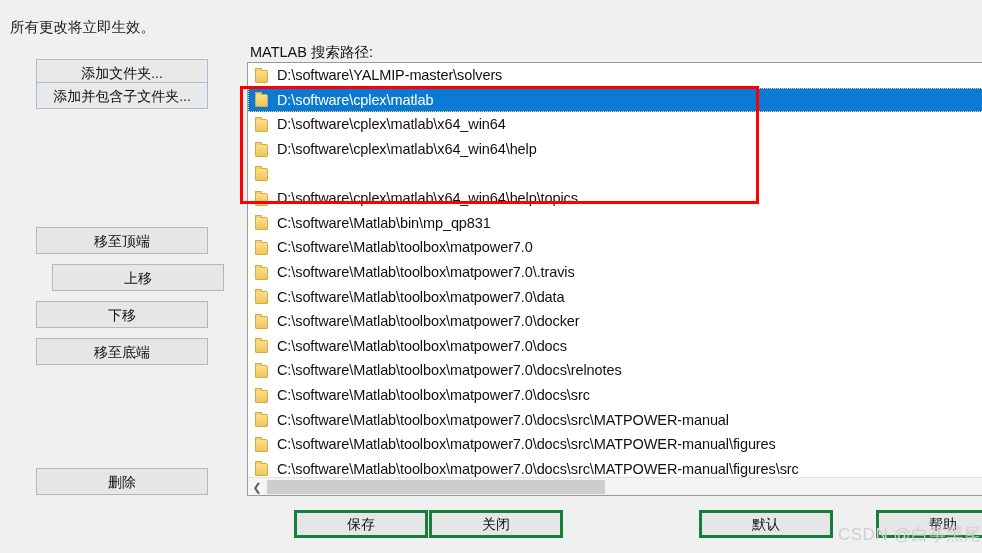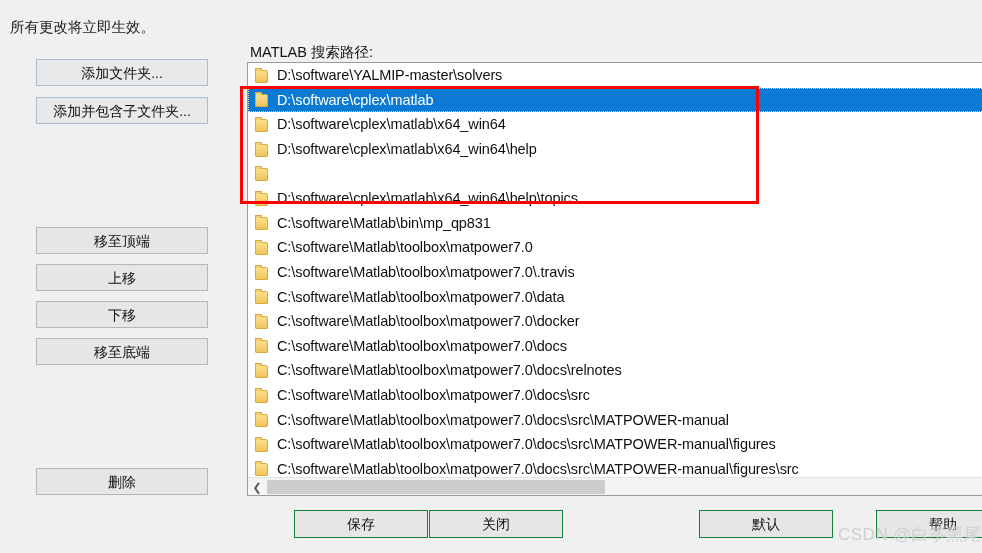--- a/index.html
+++ b/index.html
@@ -41,23 +41,23 @@
     display: flex;
     align-items: center;
     justify-content: center;
     box-sizing: border-box;
     padding: 0;
     line-height: 1;
   }
   .lbtn.gray { border: 1px solid #b6b6b6; background: #e6e6e6; }
 
   #btn-add-folder       { top: 59px; }
-  #btn-add-subfolders   { top: 97px; }
+  #btn-add-subfolders   { top: 82px; }
   #btn-move-top         { top: 227px; }
-  #btn-move-up          { top: 264px; }
+  #btn-move-up          { top: 264px; margin-left: 16px; }
   #btn-move-down        { top: 301px; }
   #btn-move-bottom      { top: 338px; }
   #btn-delete           { top: 468px; }
 
   
   #list-label {
     position: absolute;
     left: 250px;
     top: 43px;
     font-size: 14.5px;
@@ -204,21 +204,21 @@
     z-index: 5;
   }
 
   
   .bbtn {
     position: absolute;
     top: 510px;
     width: 134px;
     height: 28px;
     background: #e6e6e6;
-    border: 1px solid #15803d;
+    border: 3px solid #15803d;
     box-sizing: border-box;
     display: flex;
     align-items: center;
     justify-content: center;
     font-family: "Liberation Sans", "DejaVu Sans", sans-serif;
     font-size: 14px;
     color: #101010;
     line-height: 1;
   }
   #btn-save    { left: 294px; }

